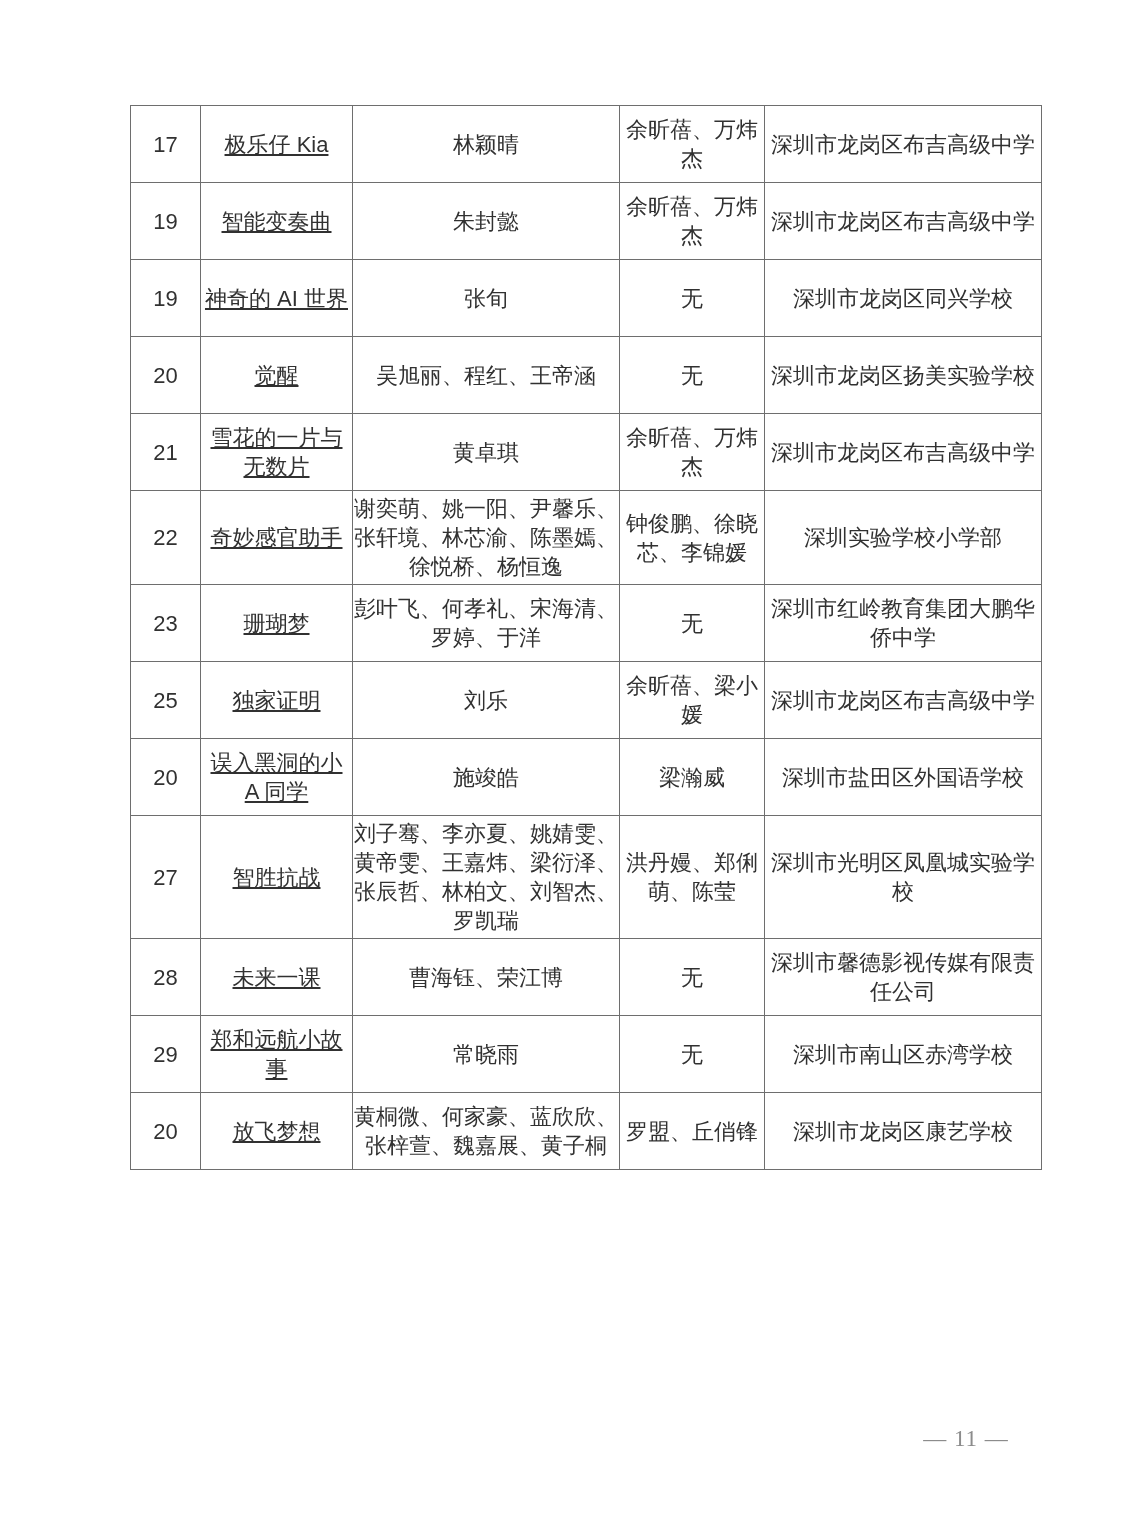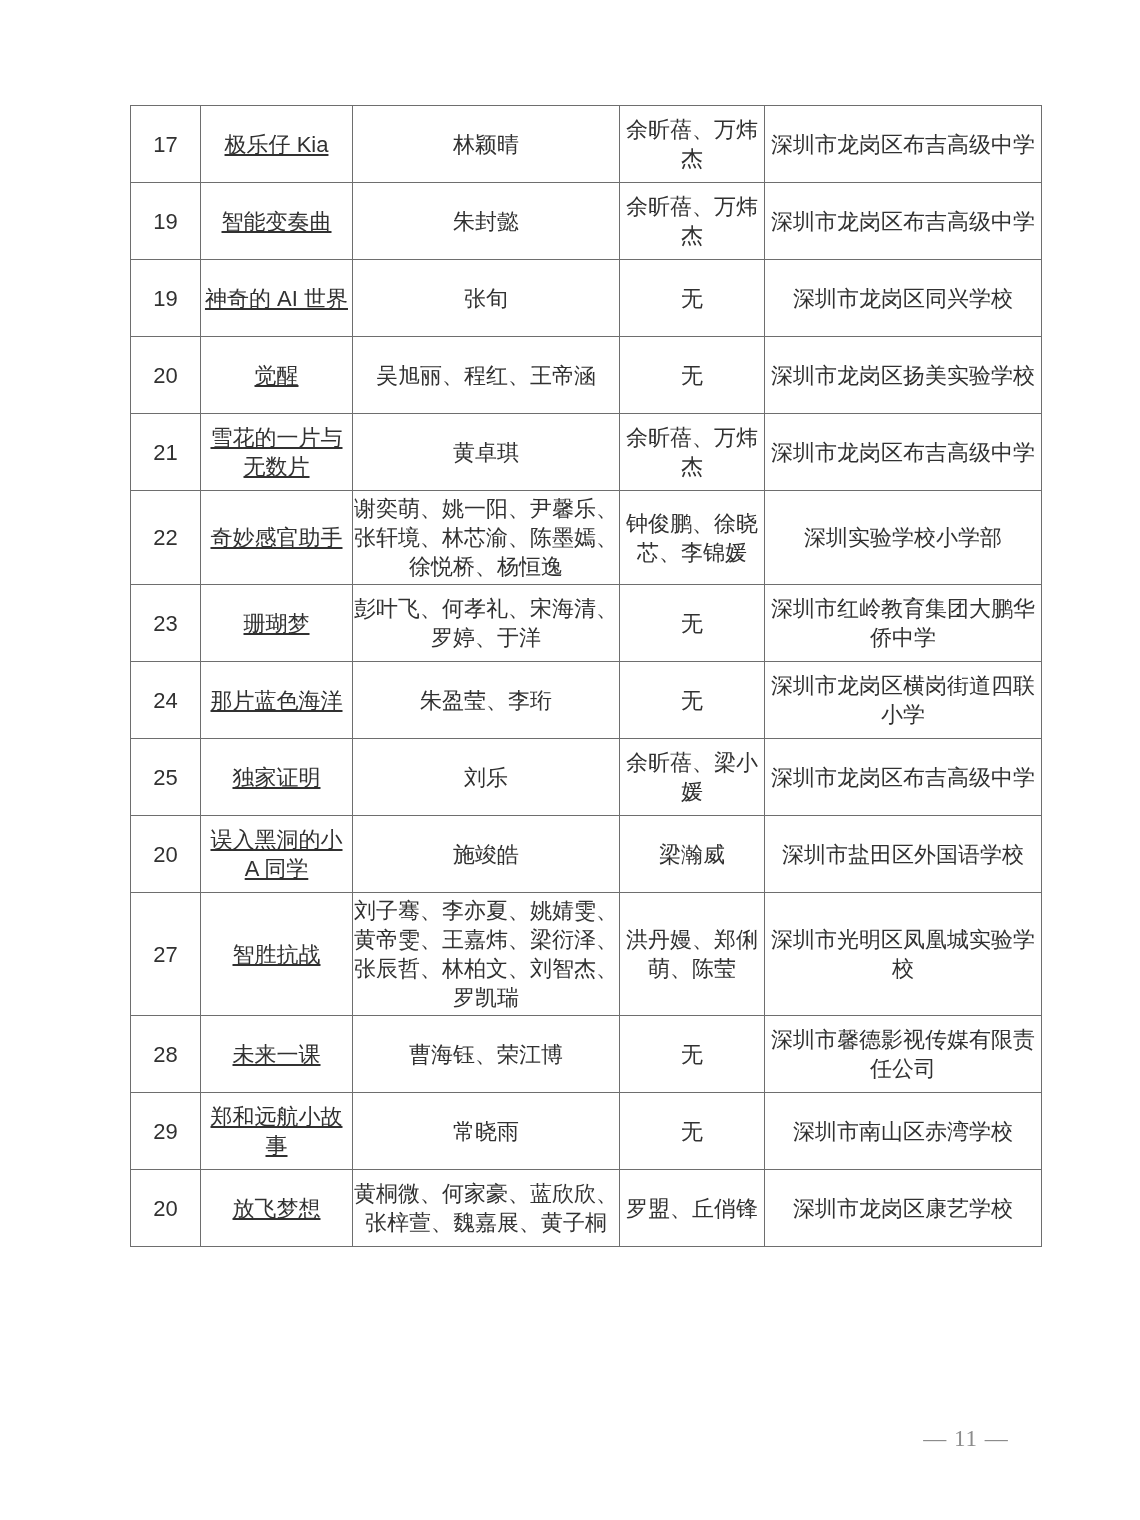--- a/index.html
+++ b/index.html
@@ -116,27 +116,20 @@
           <td class="cell-school">深圳实验学校小学部</td>
         </tr>
         <tr>
           <td class="cell-no">23</td>
           <td class="cell-title">珊瑚梦</td>
           <td class="cell-authors">彭叶飞、何孝礼、宋海清、罗婷、于洋</td>
           <td class="cell-instr">无</td>
           <td class="cell-school">深圳市红岭教育集团大鹏华侨中学</td>
         </tr>
         <tr>
-          <td class="cell-no">24</td>
-          <td class="cell-title">那片蓝色海洋</td>
-          <td class="cell-authors">朱盈莹、李珩</td>
-          <td class="cell-instr">无</td>
-          <td class="cell-school">深圳市龙岗区横岗街道四联小学</td>
-        </tr>
-        <tr>
           <td class="cell-no">25</td>
           <td class="cell-title">独家证明</td>
           <td class="cell-authors">刘乐</td>
           <td class="cell-instr">余昕蓓、梁小媛</td>
           <td class="cell-school">深圳市龙岗区布吉高级中学</td>
         </tr>
         <tr>
           <td class="cell-no">20</td>
           <td class="cell-title">误入黑洞的小 A 同学</td>
           <td class="cell-authors">施竣皓</td>

